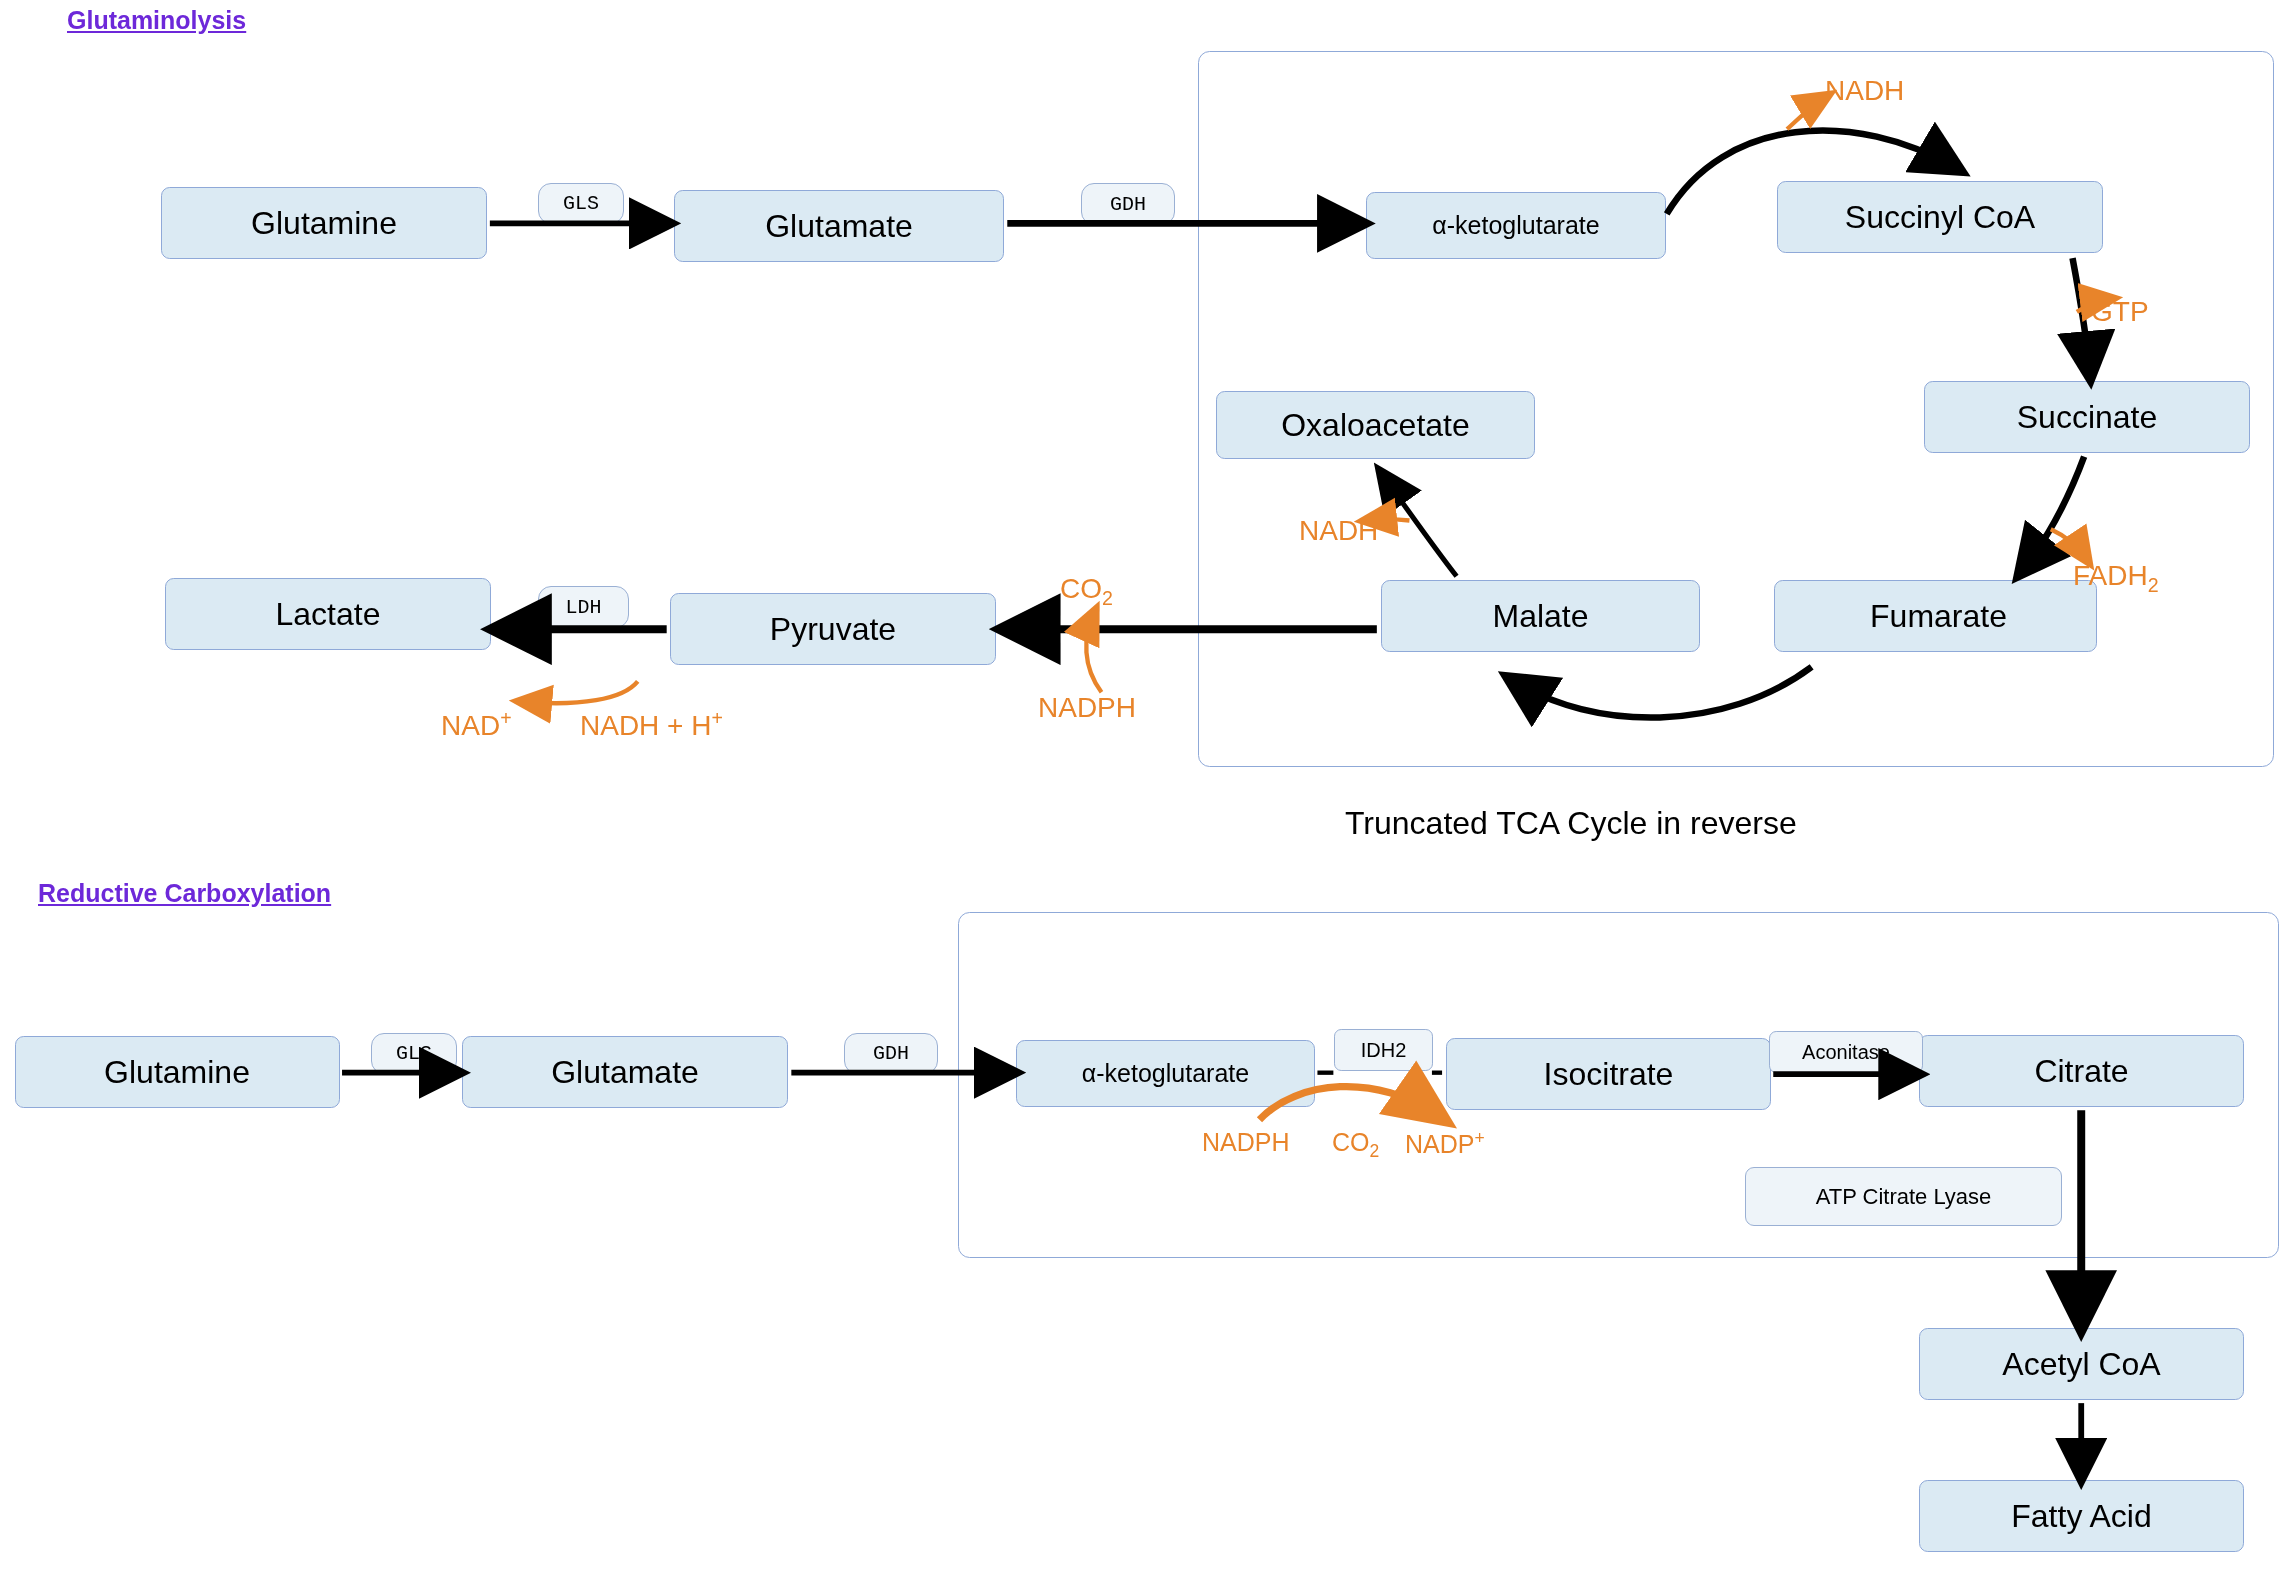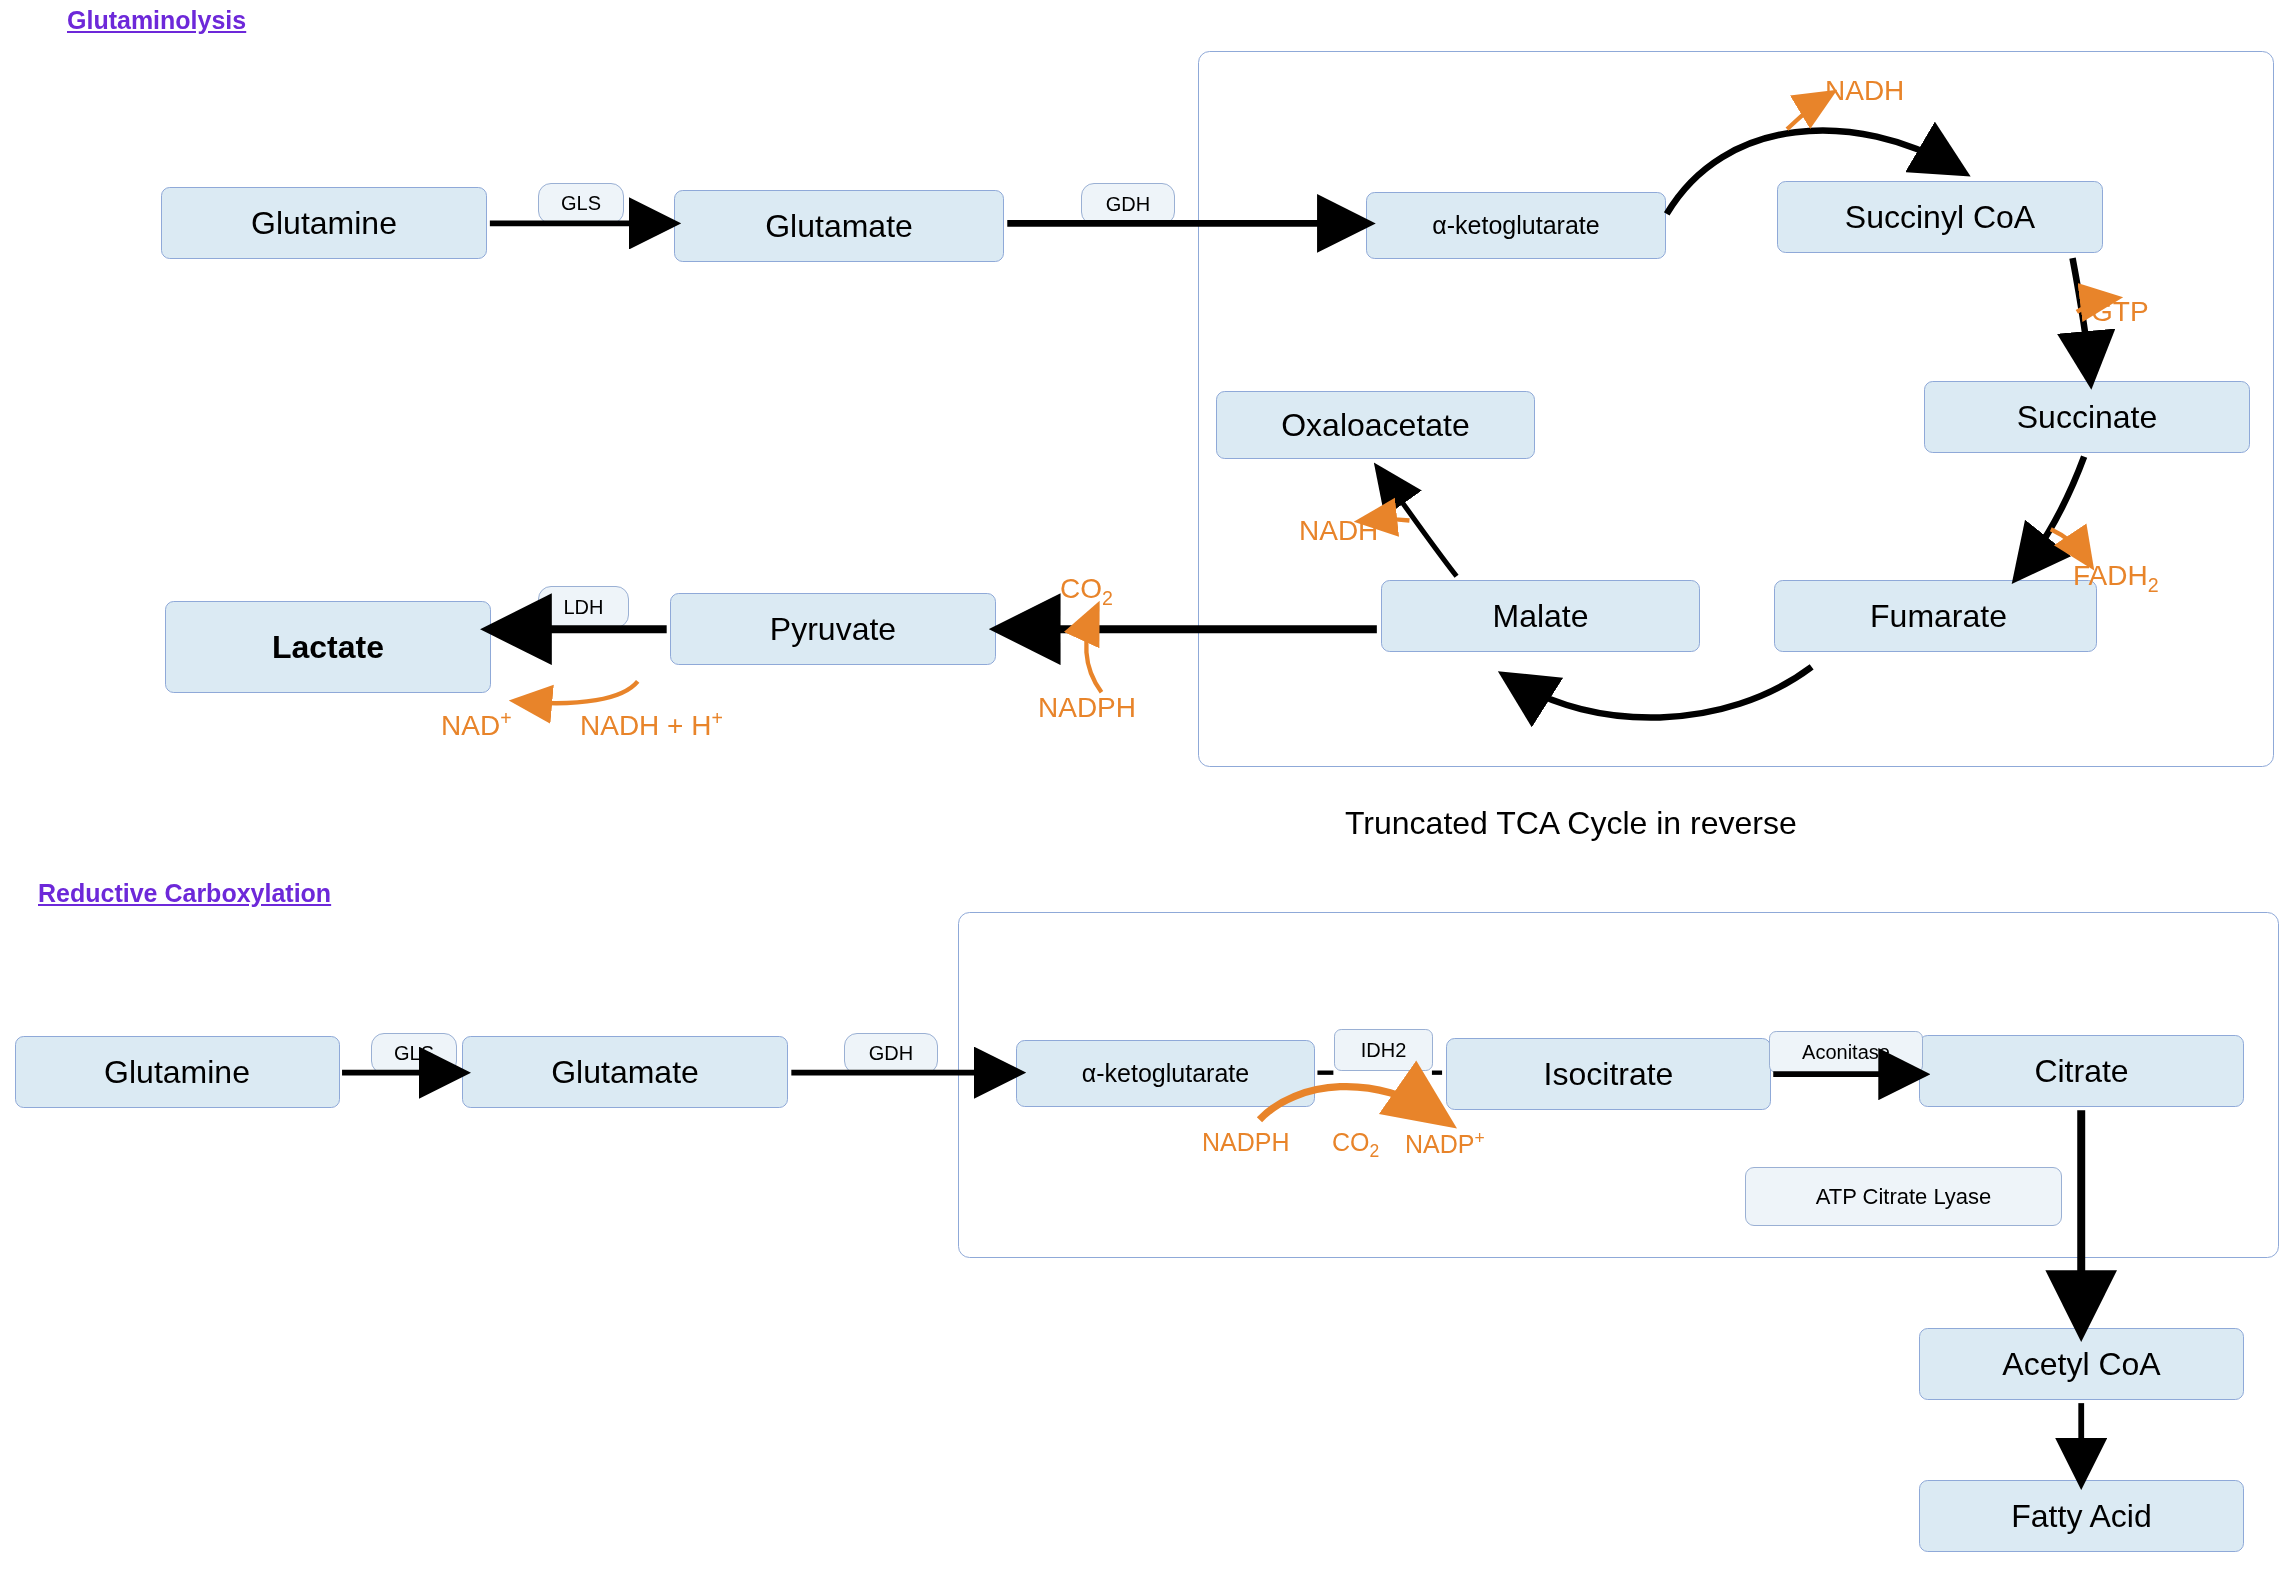--- a/index.html
+++ b/index.html
@@ -50,20 +50,21 @@
     display: flex;
     align-items: center;
     justify-content: center;
     color: #000000;
     white-space: nowrap;
     font-size: 20px;
     padding: 1.4px 5.8px;
   }
   .enz.pill {
     border-radius: 13px;
+    font-family: Liberation Mono, monospace;
   }
   .enz.wide {
     font-size: 22px;
   }
   .boxframe {
     position: absolute;
     box-sizing: border-box;
     border: 1.4px solid #8fa9d8;
     border-radius: 11.6px;
     background: transparent;
@@ -135,21 +136,21 @@
   </div>
 
   <div class="node" style="left:1216px; top:391px; width:319px; height:68px;">
     <span>Oxaloacetate</span>
   </div>
 
   <div class="node" style="left:670px; top:593px; width:326px; height:72px;">
     <span>Pyruvate</span>
   </div>
 
-  <div class="node" style="left:165px; top:601px; width:326px; height:92px;font-weight:bold;">
+  <div class="node" style="left:165px; top:578px; width:326px; height:72px;">
     <span>Lactate</span>
   </div>
 
   <div class="enz pill" style="left:538px; top:183px; width:86px; height:41px;">
     <span>GLS</span>
   </div>
 
   <div class="enz pill" style="left:1081px; top:183px; width:94px; height:42px;">
     <span>GDH</span>
   </div>

